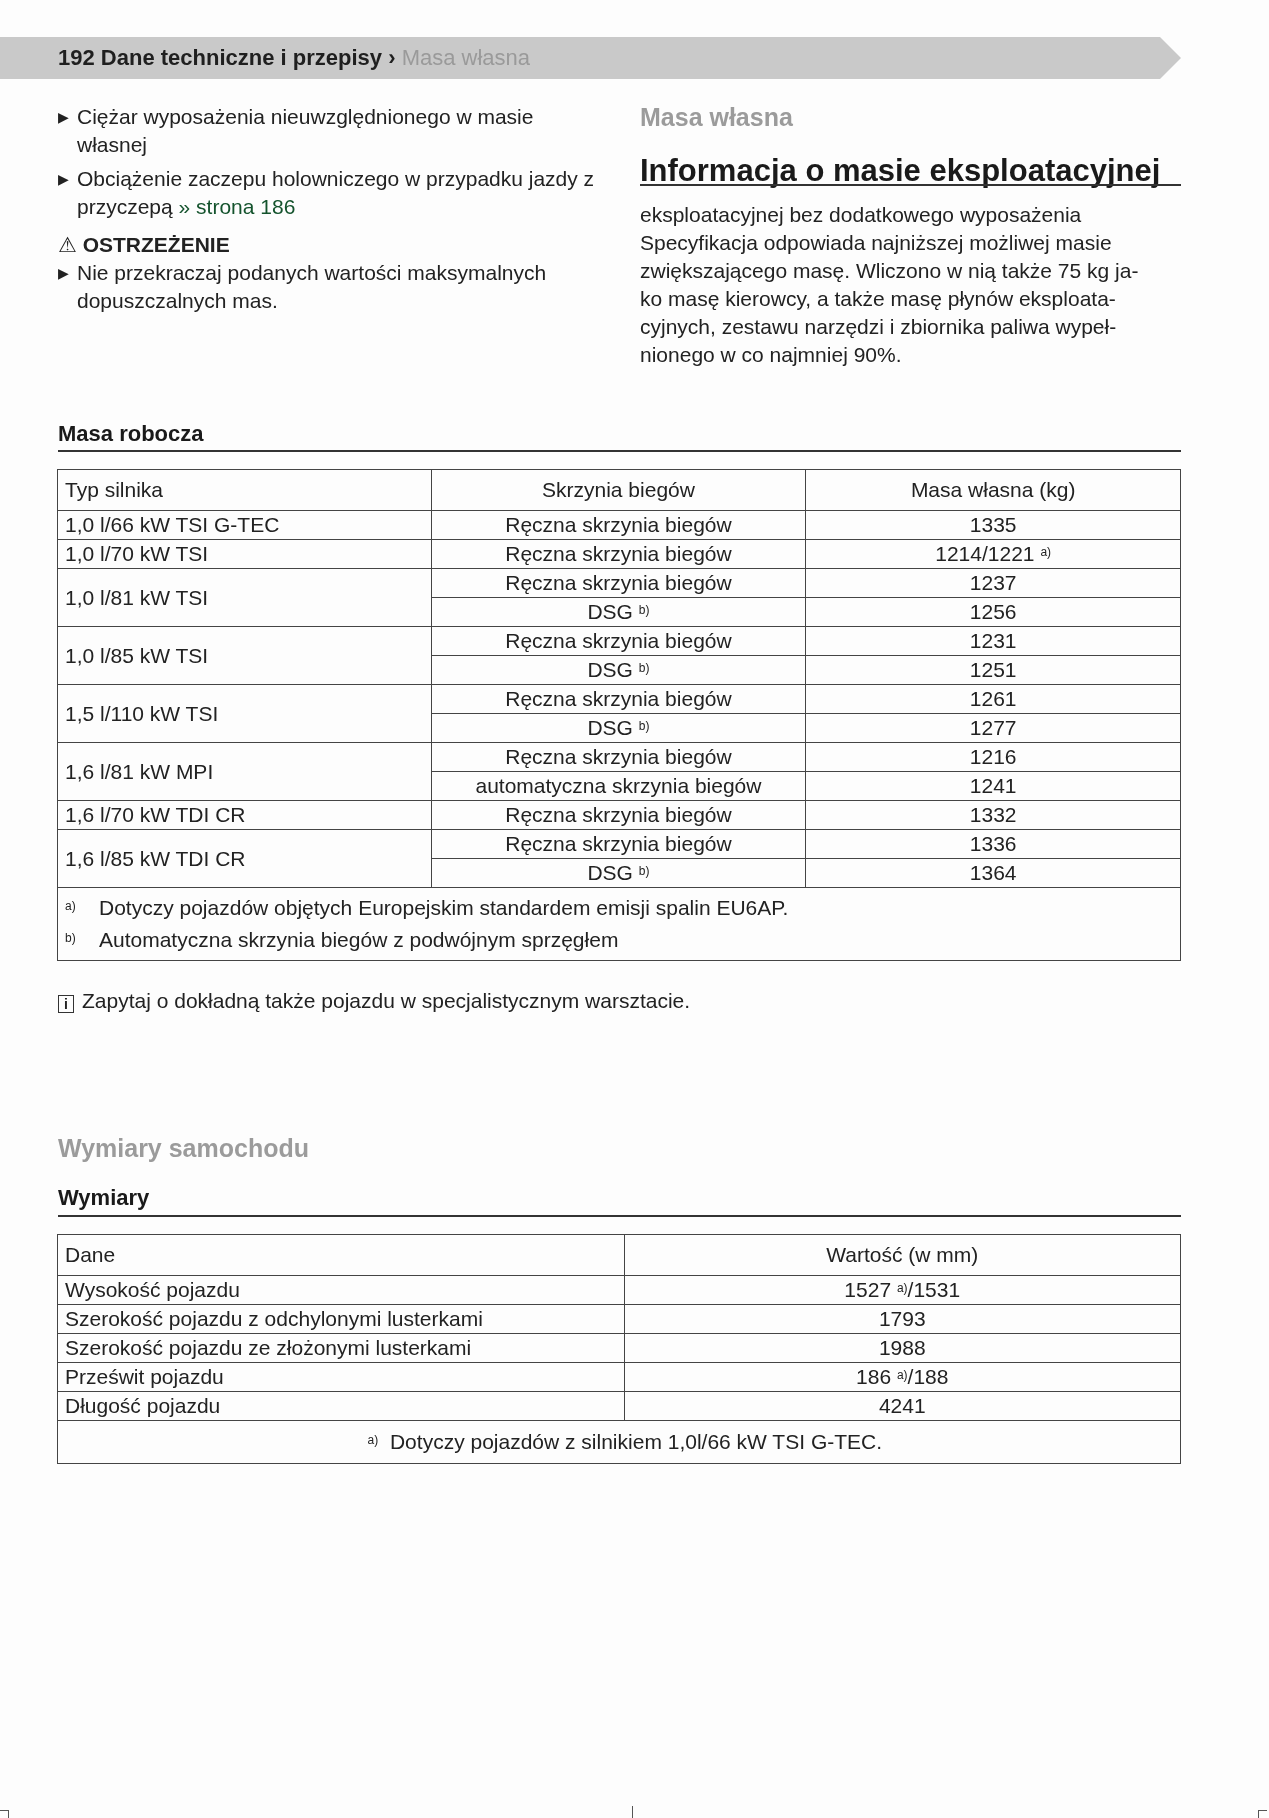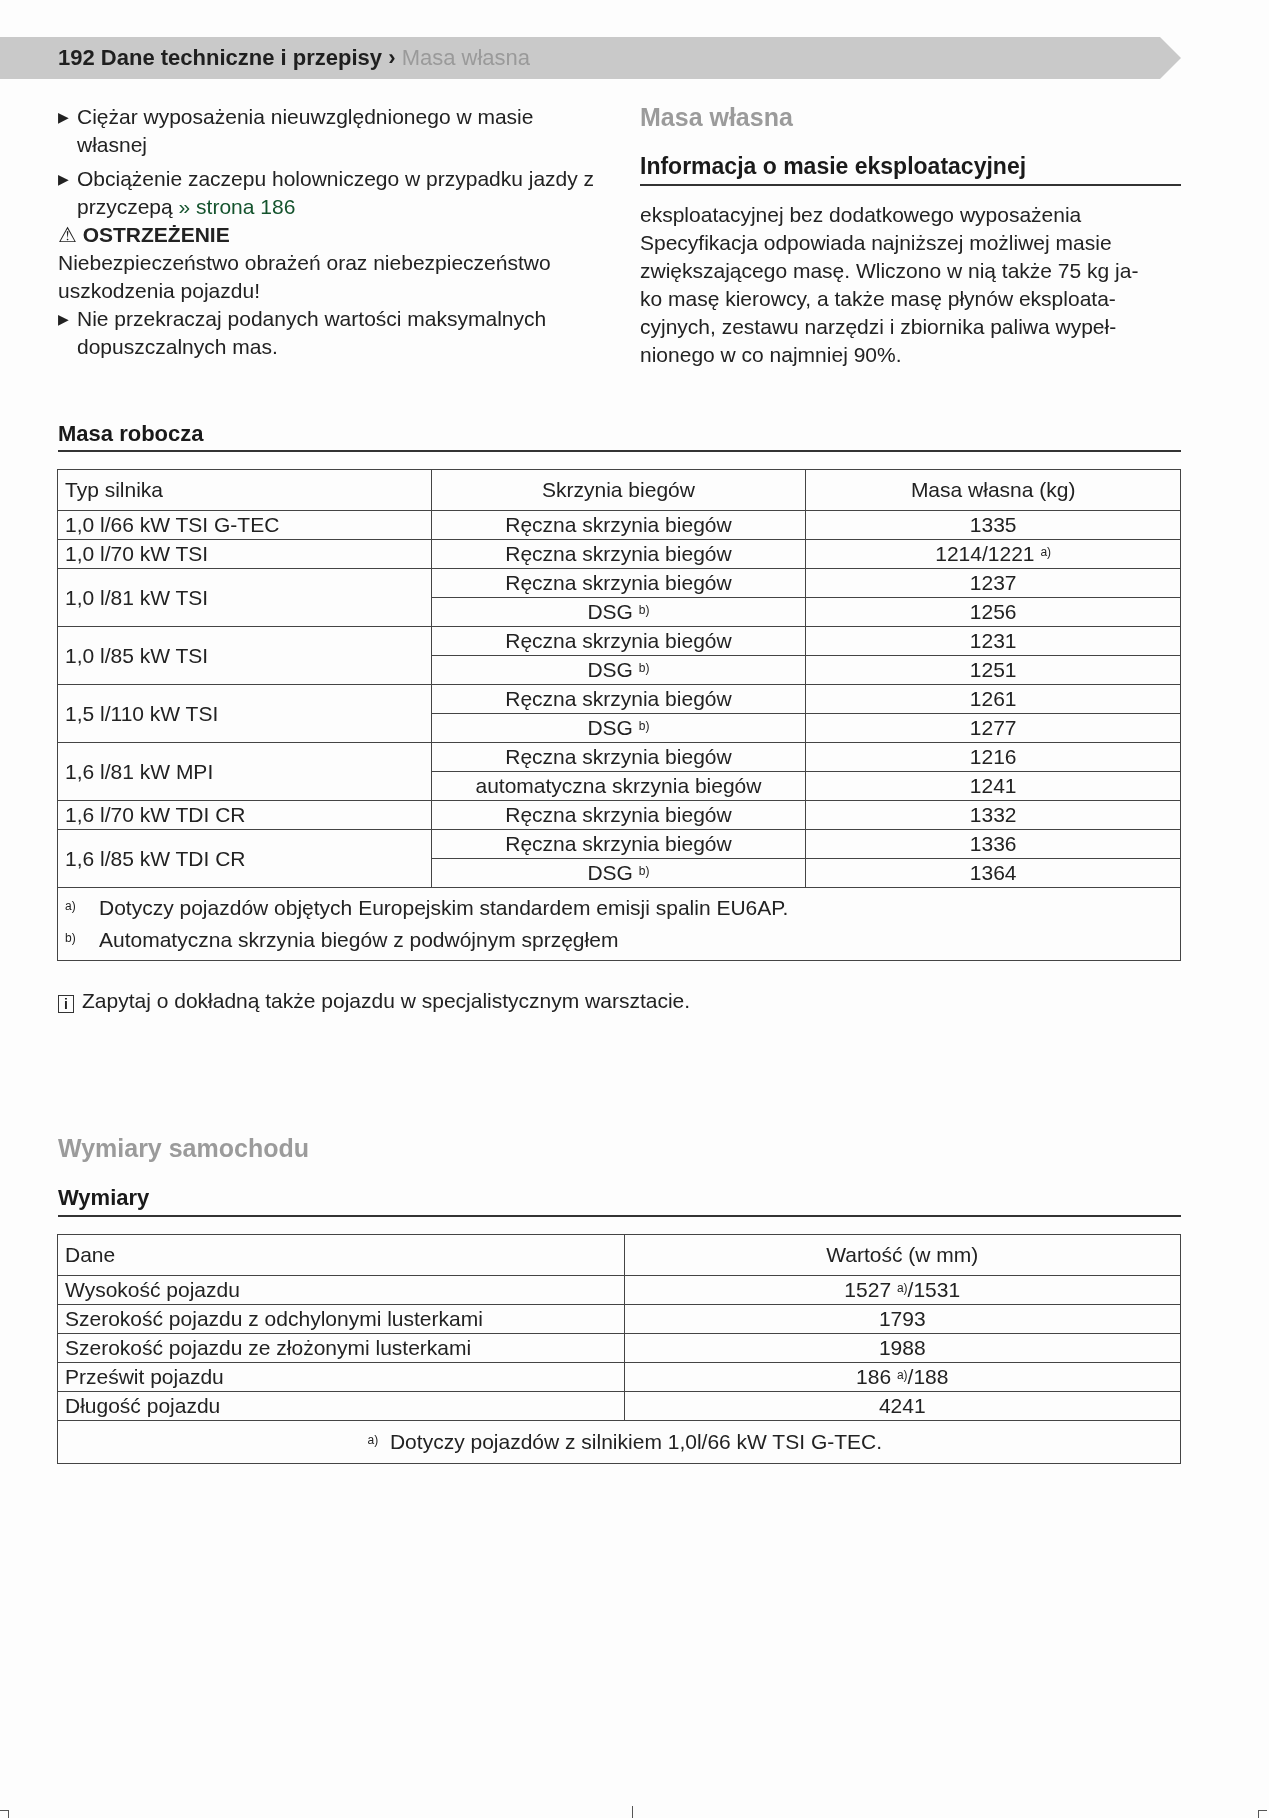--- a/index.html
+++ b/index.html
@@ -18,21 +18,21 @@
     left:58px; top:45px; font-size:22px; line-height:26px; white-space:nowrap;
   }
   .header-text .num, .header-text .chap { font-weight:bold; color:#1f1f1f; }
   .header-text .sub { color:#9a9a9a; }
   .body-text { font-size:21px; line-height:28px; color:#222; }
   .bullet { position:relative; padding-left:19px; }
   .bullet .tri { position:absolute; left:0; top:0; font-size:14px; }
   .ref { color:#14532d; }
   .warn-title { font-weight:bold; font-size:21px; }
   .h-gray { font-weight:bold; color:#9b9b9b; font-size:25px; }
-  .h-black { font-weight:bold; color:#1a1a1a; font-size:23px; }
+  .h-black { font-weight:bold; color:#1a1a1a; font-size:31px; }
   .rule { height:2px; background:#333; }
   table { border-collapse:collapse; font-size:21px; color:#222; }
   td { border:1.5px solid #444; padding:0 7px; height:28px; line-height:26px; }
   td.c { text-align:center; }
   tr.head td { height:40px; }
   sup { font-size:12px; vertical-align:top; position:relative; top:-2px; }
   .info-icon {
     display:inline-block; width:14px; height:16px; border:1.5px solid #333;
     font-size:14px; line-height:16px; text-align:center; font-weight:bold; margin-right:8px;
     vertical-align:-1px;
@@ -53,25 +53,24 @@
 <div class="abs body-text" style="left:58px; top:103px; width:540px;">
   <div class="bullet">
     <span class="tri">▶</span>
     <span>Ciężar wyposażenia nieuwzględnionego w masie własnej</span>
   </div>
   <div class="bullet" style="margin-top:6px;">
     <span class="tri">▶</span>
     <span>Obciążenie zaczepu holowniczego w przypadku jazdy z przyczepą</span>
     <span class="ref">» strona 186</span>
   </div>
-  <div style="" class="warn-title">
+  <div style="margin-top:10px;" class="warn-title">
     <span style="font-weight:normal;">⚠</span>
     <span>OSTRZEŻENIE</span>
   </div>
-  <div>Niebezpieczeństwo obrażeń oraz niebezpieczeństwo uszkodzenia pojazdu!</div>
   <div class="bullet">
     <span class="tri">▶</span>
     <span>Nie przekraczaj podanych wartości maksymalnych dopuszczalnych mas.</span>
   </div>
 </div>
 
 <div class="abs h-gray" style="left:640px; top:103px;">Masa własna</div>
 <div class="abs h-black" style="left:640px; top:153px;">Informacja o masie eksploatacyjnej</div>
 <div class="abs rule" style="left:640px; top:184px; width:541px;"></div>
 <div class="abs body-text" style="left:640px; top:201px; width:545px;">

